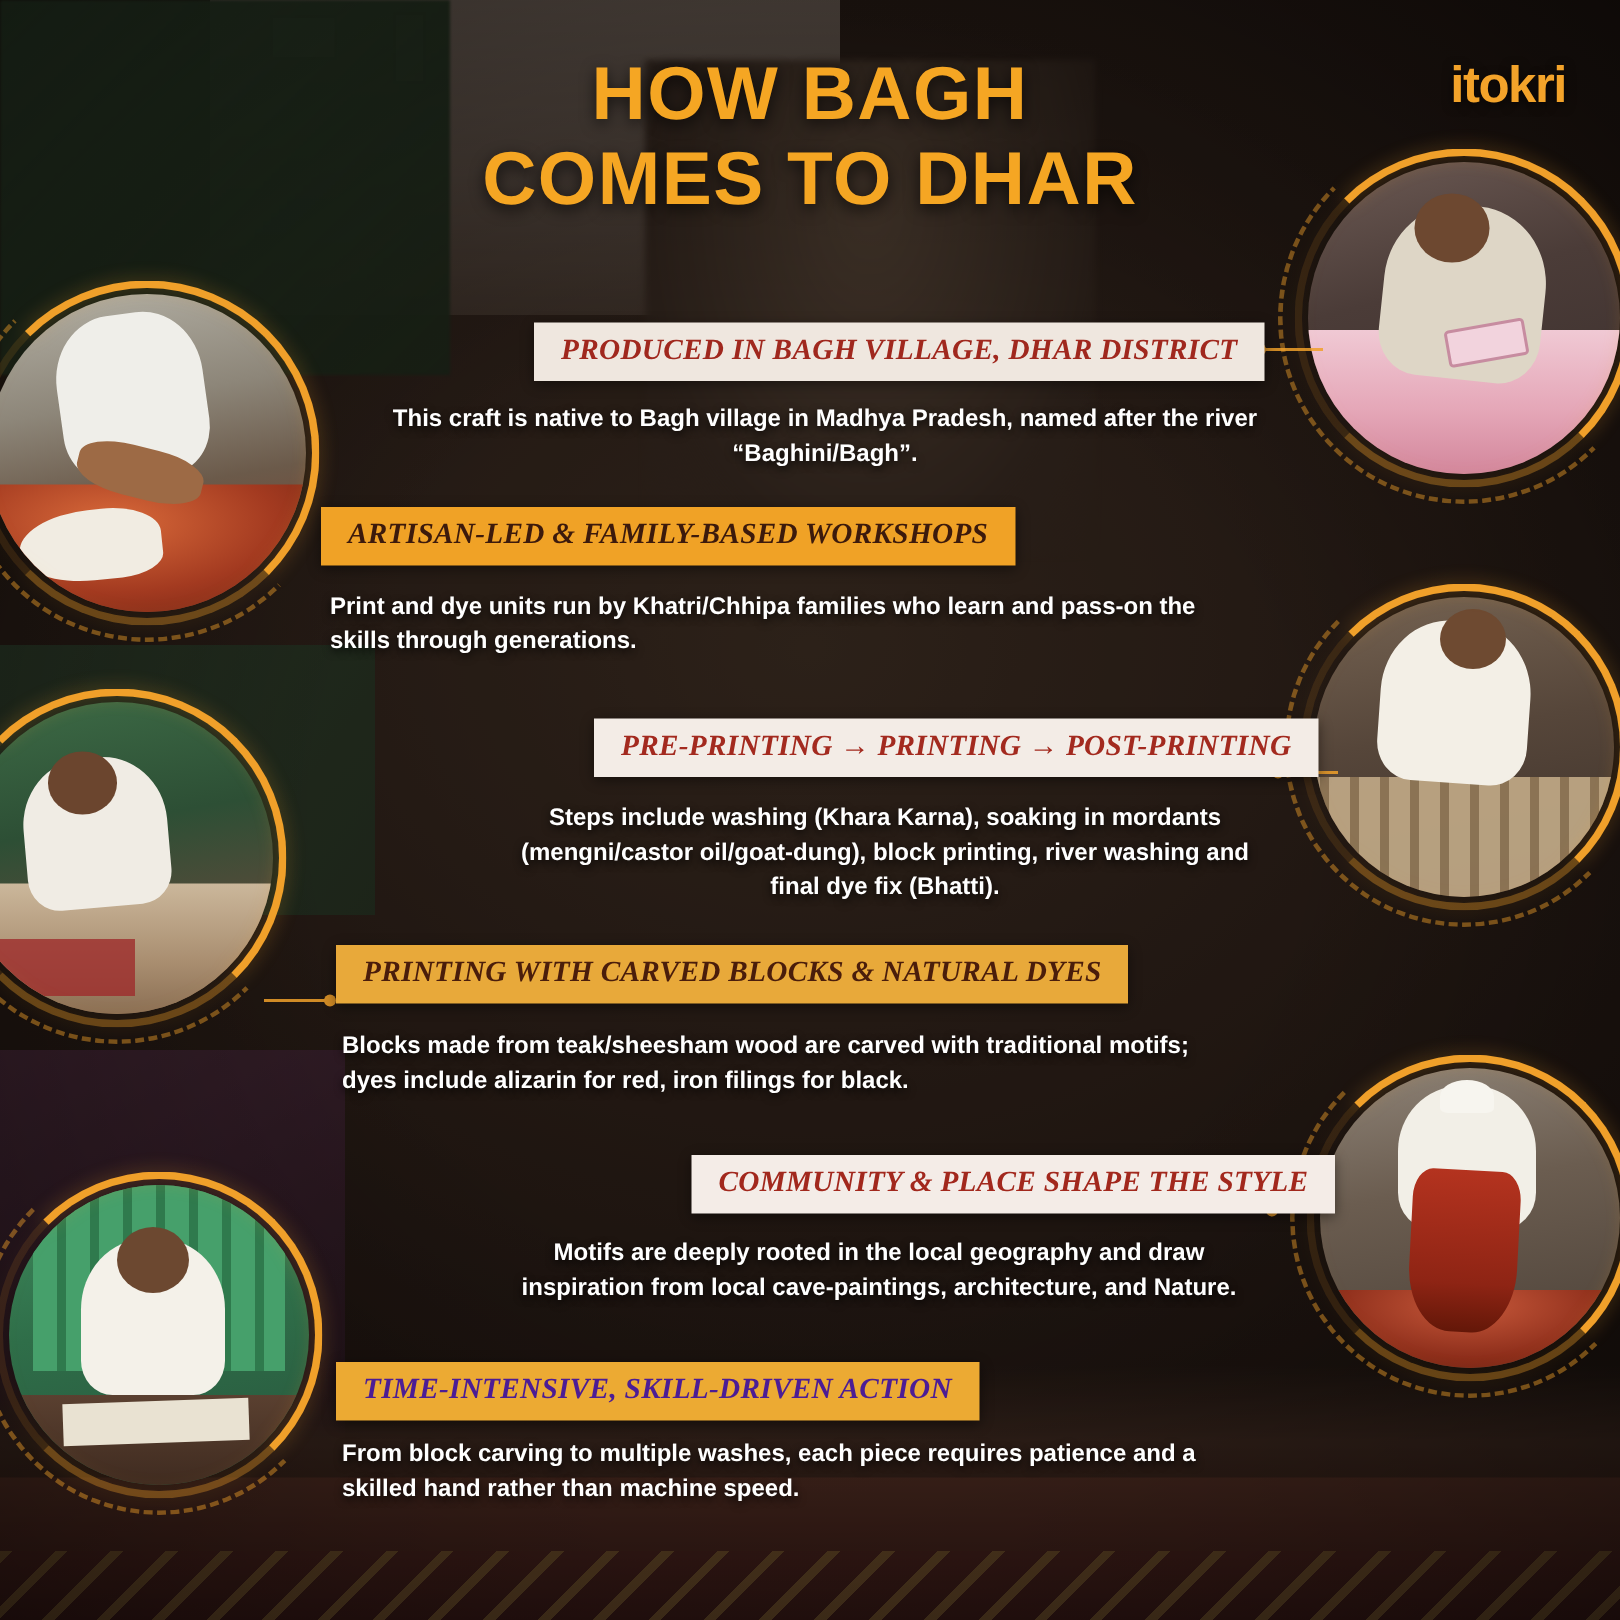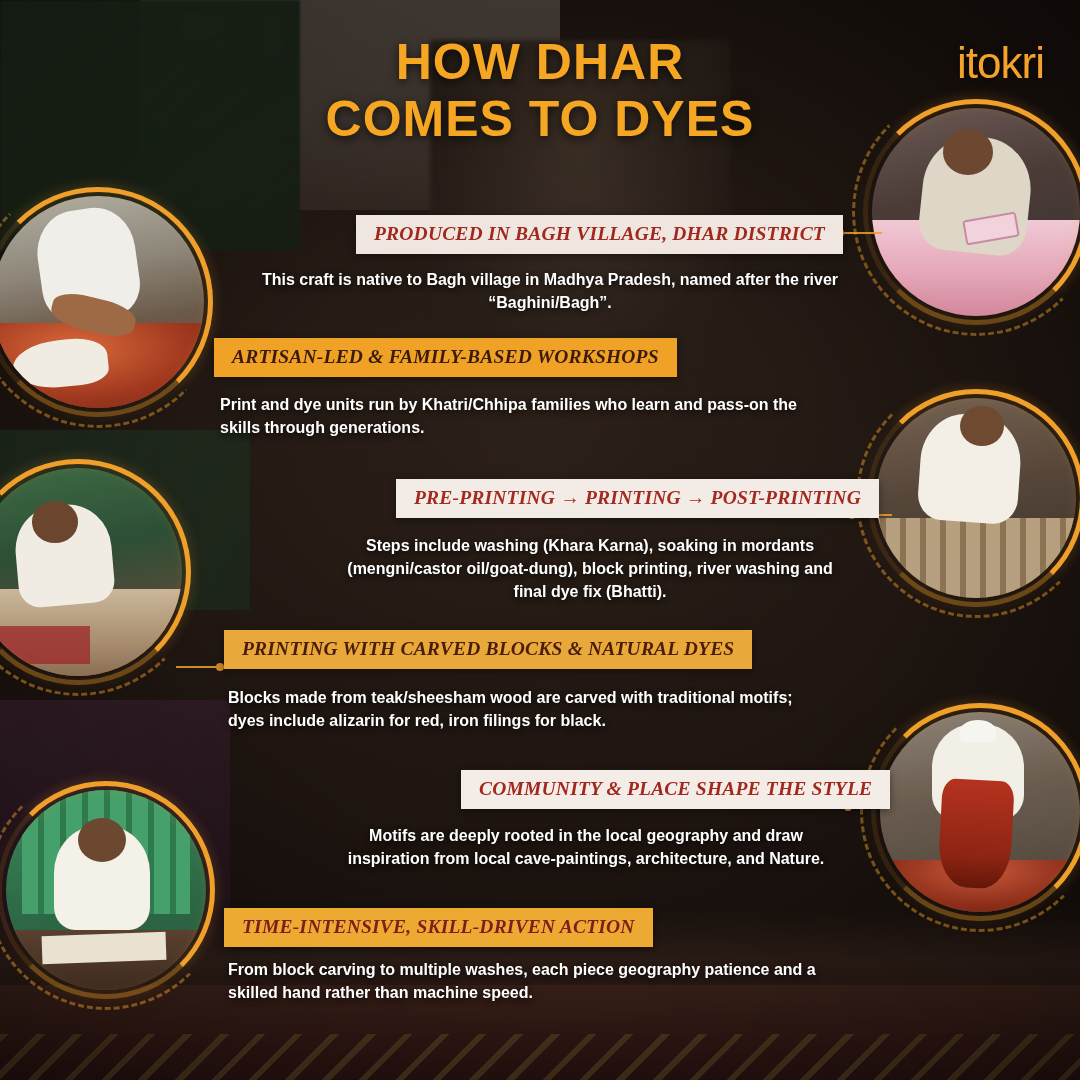--- a/index.html
+++ b/index.html
@@ -89,22 +89,22 @@
     font-size: 50px;
     line-height: 1.14;
     letter-spacing: 1px;
     text-shadow: 0 3px 10px rgba(0,0,0,.65);
   }
   .title .l2 { display: block; }
 
   .logo {
     position: absolute; right: 36px; top: 38px;
     color: #f3a32a;
-    font-size: 44px;
-    font-weight: 400;
+    font-size: 34px;
+    font-weight: 700;
     letter-spacing: -1px;
     text-shadow: 0 2px 7px rgba(0,0,0,.6);
   }
 
   
   .medal {
     position: absolute;
     border-radius: 50%;
     overflow: visible;
   }
@@ -200,21 +200,21 @@
     letter-spacing: .2px;
     white-space: nowrap;
     box-shadow: 0 2px 8px rgba(0,0,0,.45);
     font-family: Liberation Serif, serif;
   }
   .h-cream { background: #efe7df; color: #a0281e; }
   .h-gold  { background: #f0a226; color: #3c1a0c; }
   .h-pink  { background: #f3ece6; color: #a32a1f; }
   .h-amber { background: #e8a93a; color: #4a1d0b; }
   .h-rose  { background: #f4ece7; color: #a2281d; }
-  .h-gold2 { background: #ecaa33; color: #7f1d1d; }
+  .h-gold2 { background: #ecaa33; color: #4c1d95; }
 
   .body {
     position: absolute;
     color: #ffffff;
     font-size: 16px;
     font-weight: 700;
     line-height: 1.45;
     text-shadow: 0 2px 6px rgba(0,0,0,.8);
   }
   .body.center { text-align: center; }
@@ -234,22 +234,22 @@
     <div class="bg-person"></div>
     <div class="bg-purple"></div>
     <div class="bg-floor"></div>
     <div class="bg-carpet"></div>
     <div class="bg-carpet-zig"></div>
     <div class="darken"></div>
     <div class="vignette"></div>
   </div>
 
   <div class="title">
-    <span>HOW DHAR</span>
-    <span class="l2">COMES TO DYES</span>
+    <span>HOW BAGH</span>
+    <span class="l2">COMES TO DHAR</span>
   </div>
 
   <div class="logo">
     <span>itokri</span>
   </div>
 
   <div class="medal m1" style="left:-8px; top:196px; width:212px; height:212px;">
     <div class="photo">
       <div class="scene">
         <div class="sky"></div>
@@ -347,15 +347,15 @@
   <div class="headline h-pink" style="left:396px; top:479px;">PRE-PRINTING → PRINTING → POST-PRINTING</div>
   <div class="body center" style="left:330px; top:534px; width:520px;">Steps include washing (Khara Karna), soaking in mordants (mengni/castor oil/goat-dung), block printing, river washing and final dye fix (Bhatti).</div>
 
   <div class="headline h-amber" style="left:224px; top:630px;">PRINTING WITH CARVED BLOCKS &amp; NATURAL DYES</div>
   <div class="body left" style="left:228px; top:686px; width:600px;">Blocks made from teak/sheesham wood are carved with traditional motifs; dyes include alizarin for red, iron filings for black.</div>
 
   <div class="headline h-rose" style="left:422px; top:770px;margin-left:39px;">COMMUNITY &amp; PLACE SHAPE THE STYLE</div>
   <div class="body center" style="left:330px; top:824px; width:512px;">Motifs are deeply rooted in the local geography and draw inspiration from local cave-paintings, architecture, and Nature.</div>
 
   <div class="headline h-gold2" style="left:224px; top:908px;">TIME-INTENSIVE, SKILL-DRIVEN ACTION</div>
-  <div class="body left" style="left:228px; top:958px; width:600px;">From block carving to multiple washes, each piece geography patience and a skilled hand rather than machine speed.</div>
+  <div class="body left" style="left:228px; top:958px; width:600px;">From block carving to multiple washes, each piece requires patience and a skilled hand rather than machine speed.</div>
 
 </div>
 
 </body></html>

